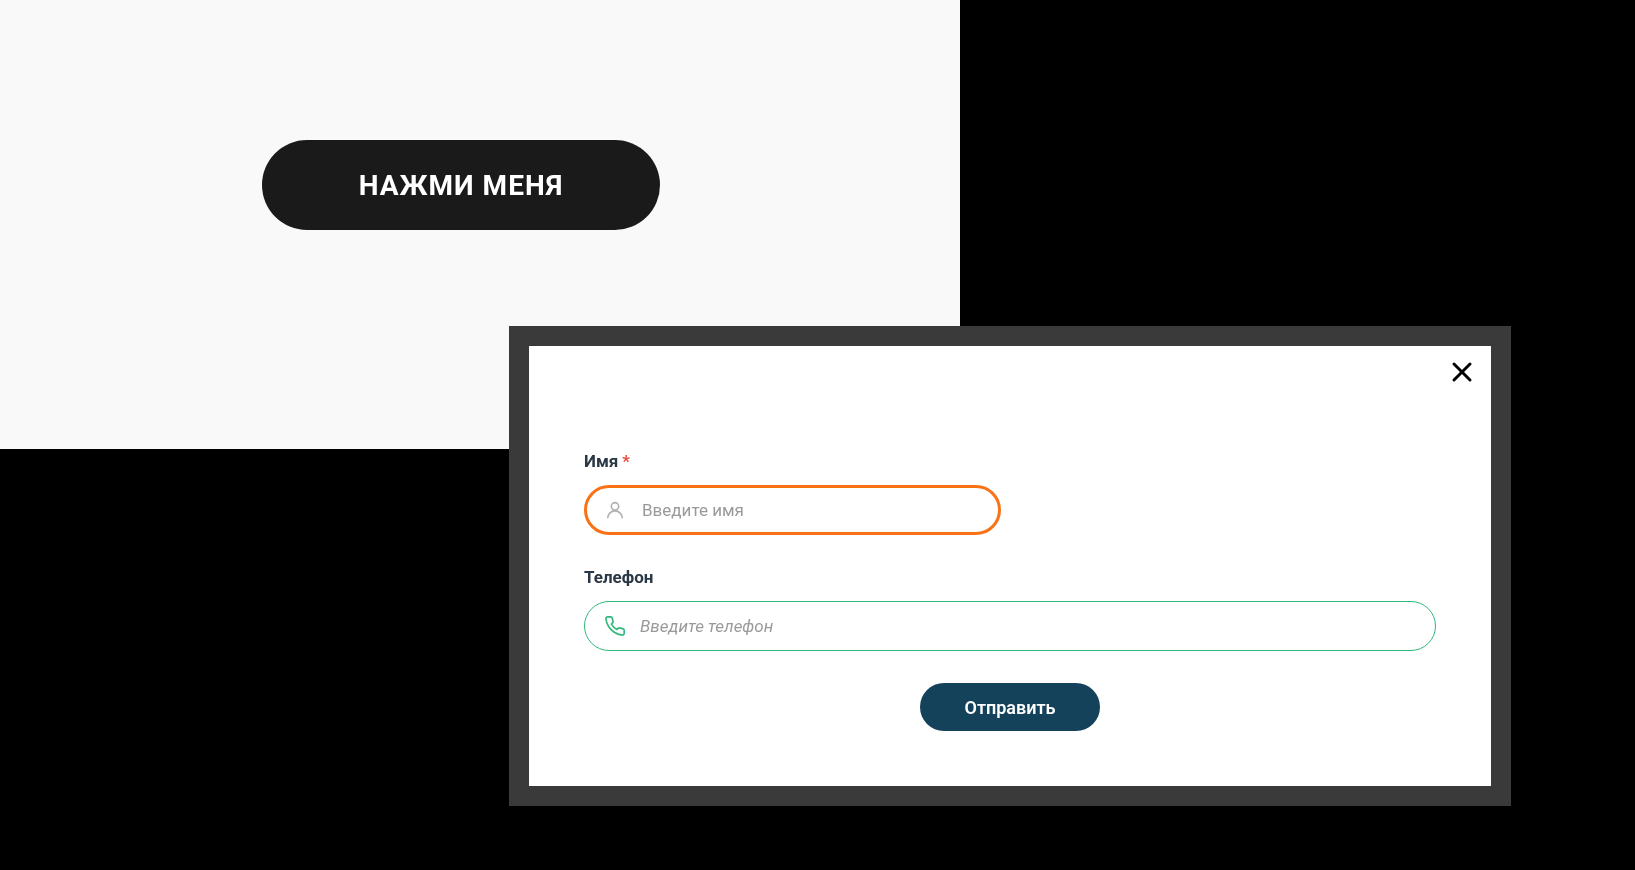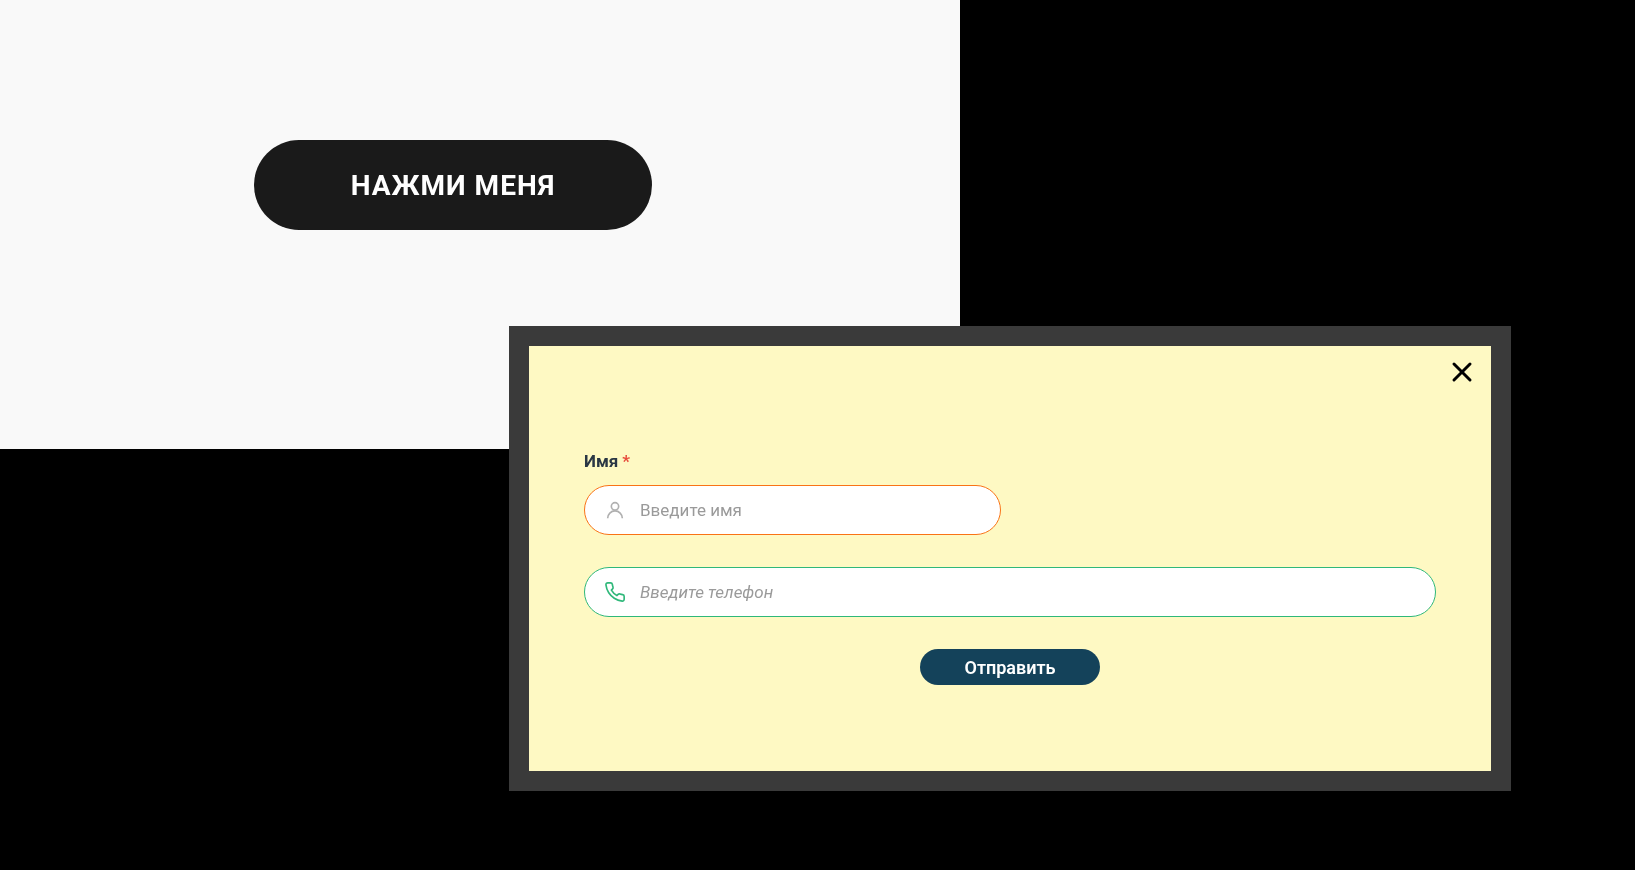--- a/index.html
+++ b/index.html
@@ -22,21 +22,21 @@
       top: 0;
       left: 0;
       width: 960px;
       height: 449px;
       background: #f9f9f9;
     }
     
     .main-button {
       position: absolute;
       top: 140px;
-      left: 254px;
+      left: 262px;
       width: 398px;
       height: 90px;
       background: #1a1a1a;
       border: none;
       border-radius: 45px;
       color: #fff;
       font-size: 28px;
       font-weight: 700;
       letter-spacing: 1px;
       cursor: pointer;
@@ -46,21 +46,21 @@
     .modal-wrapper {
       position: absolute;
       top: 326px;
       left: 509px;
       width: 1002px;
       background: #3a3a3a;
       padding: 20px;
     }
     
     .modal-content {
-      background: #fef9c3;
+      background: #ffffff;
       padding: 30px 55px 55px 55px;
       position: relative;
       min-height: 425px;
     }
     
     .close-icon {
       position: absolute;
       top: 12px;
       right: 15px;
       width: 28px;
@@ -121,21 +121,21 @@
       color: #b0b0b0;
     }
     
     .input-icon-focused {
       color: #2fb87a;
     }
     
     .text-input {
       width: 100%;
       height: 50px;
-      border: 1px solid #f97316;
+      border: 3px solid #f97316;
       border-radius: 25px;
       padding: 0 20px 0 55px;
       font-size: 17px;
       font-family: inherit;
       outline: none;
       color: #333;
       background: #fff;
     }
     
     .text-input::placeholder {
@@ -151,21 +151,21 @@
       display: flex;
       justify-content: center;
       margin-top: 32px;
     }
     
     .submit-button {
       background: #14425a;
       color: #fff;
       border: none;
       border-radius: 24px;
-      height: 36px;
+      height: 48px;
       padding: 0 45px;
       font-size: 18px;
       font-weight: 600;
       cursor: pointer;
       font-family: inherit;
     }
   </style>
 </head>
 <body>
 
@@ -199,20 +199,23 @@
           <input type="text" class="text-input" placeholder="Введите имя" style="">
         </div>
       </div>
 
       <div class="form-group">
       </div>
 
     </div>
 
     <div class="form-group-full">
+      <label class="field-label">
+        <span>Телефон</span>
+      </label>
       <div class="input-wrapper">
         <span class="input-icon input-icon-focused">
           <svg viewBox="0 0 24 24" fill="none" stroke="currentColor" stroke-width="1.8">
             <path d="M22 16.92v3a2 2 0 0 1-2.18 2 19.79 19.79 0 0 1-8.63-3.07 19.5 19.5 0 0 1-6-6 19.79 19.79 0 0 1-3.07-8.67A2 2 0 0 1 4.11 2h3a2 2 0 0 1 2 1.72 12.84 12.84 0 0 0 .7 2.81 2 2 0 0 1-.45 2.11L8.09 9.91a16 16 0 0 0 6 6l1.27-1.27a2 2 0 0 1 2.11-.45 12.84 12.84 0 0 0 2.81.7A2 2 0 0 1 22 16.92z"></path>
           </svg>
         </span>
         <input type="tel" class="text-input text-input-focused" placeholder="Введите телефон" style="">
       </div>
     </div>
 

